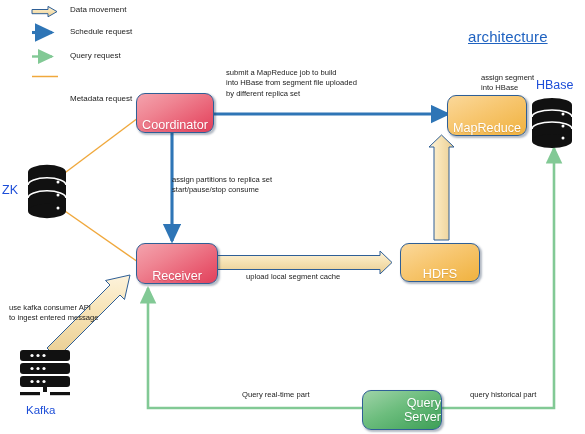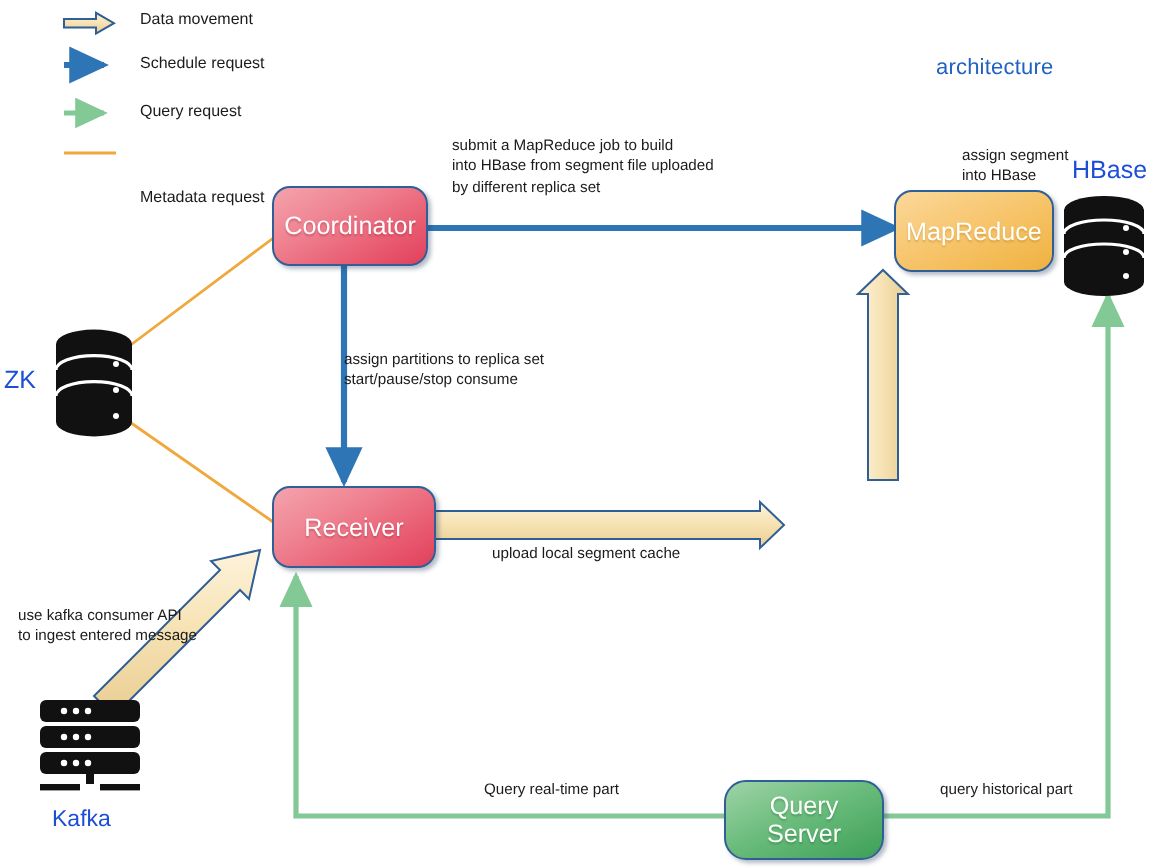--- a/index.html
+++ b/index.html
@@ -5,24 +5,24 @@
   html,body{margin:0;padding:0;background:#ffffff;}
   body{width:585px;height:434px;position:relative;overflow:hidden;
        font-family:"Liberation Sans","DejaVu Sans",sans-serif;
        color:#1b1b1b;-webkit-font-smoothing:antialiased;}
   .canvas{position:absolute;left:0;top:0;width:585px;height:334px;}
   svg.layer{position:absolute;left:0;top:0;width:585px;height:434px;overflow:visible;}
 
   .lbl{position:absolute;font-size:7.6px;line-height:10.4px;color:#1b1b1b;white-space:pre;}
   .legend-lbl{position:absolute;font-size:8px;line-height:10px;color:#1b1b1b;white-space:nowrap;}
 
-  .title{position:absolute;font-size:11px;color:#1f62c0;
+  .title{position:absolute;font-size:15px;color:#1f62c0;text-decoration:underline;
          letter-spacing:.1px;white-space:nowrap;}
 
-  .node{position:absolute;border-radius:9px;display:flex;align-items:center;
+  .node{position:absolute;border-radius:9px;display:flex;align-items:flex-end;
         justify-content:center;color:#ffffff;font-size:12.6px;text-align:center;
         box-shadow:1.5px 1.5px 2px rgba(40,60,90,.35);}
   .node-pink{background:linear-gradient(150deg,#f4a3ad 0%,#ef8492 35%,#e8596f 75%,#e0415c 100%);
              border:1.3px solid #2f5f96;text-shadow:0 1px 1px rgba(150,30,50,.35);}
   .node-orange{background:linear-gradient(155deg,#fbd89a 0%,#f7c66f 45%,#f0b23f 100%);
                border:1.3px solid #2f5f96;text-shadow:0 1px 1px rgba(170,110,20,.35);}
   .node-green{background:linear-gradient(155deg,#9fd3a8 0%,#6cbd7d 45%,#3d9f57 100%);
               border:1.3px solid #2f5f96;text-shadow:0 1px 1px rgba(30,110,50,.4);
               line-height:14px;}
 
@@ -154,22 +154,25 @@
   </div>
 
   <div class="node node-pink" style="left:136px;top:243px;width:80px;height:39px;">
     <span>Receiver</span>
   </div>
 
   <div class="node node-orange" style="left:447px;top:95px;width:78px;height:39px;">
     <span>MapReduce</span>
   </div>
 
+  <div class="node node-orange" style="left:400px;top:243px;width:78px;height:37px;">
+    <span>HDFS</span>
+  </div>
 
-  <div class="node node-green" style="left:362px;top:390px;width:78px;height:38px;flex-direction:column;border-radius:11px;">
+  <div class="node node-green" style="left:362px;top:390px;width:78px;height:38px;flex-direction:column;">
     <span>Query</span>
     <span>Server</span>
   </div>
 
   <div class="lbl" style="left:226px;top:68px;">submit a MapReduce job to build
 into HBase from segment file uploaded
 by different replica set</div>
 
   <div class="lbl" style="left:172px;top:175px;">assign partitions to replica set
 start/pause/stop consume</div>

